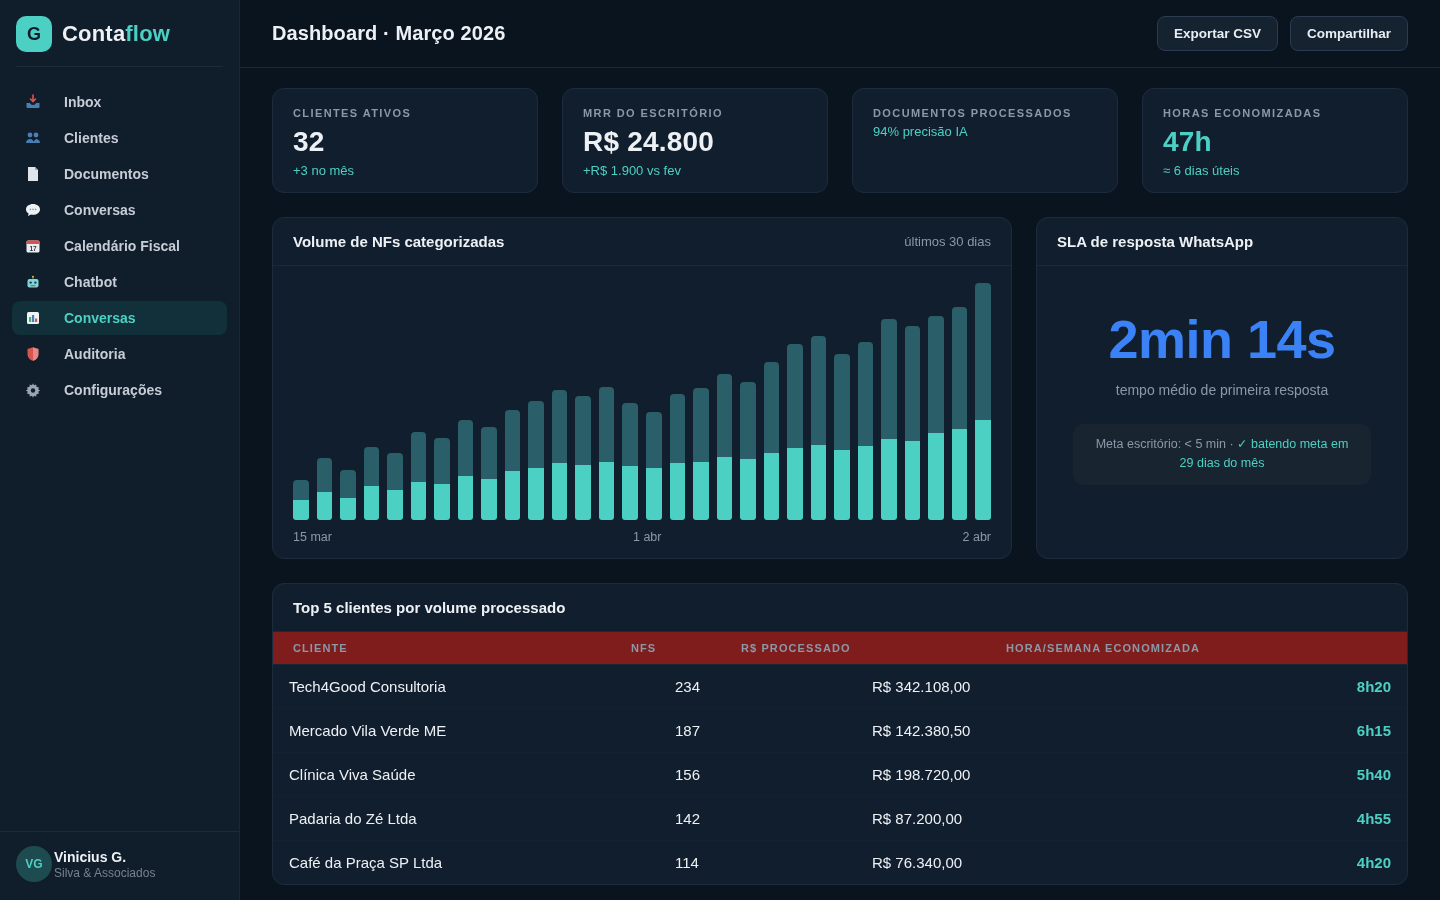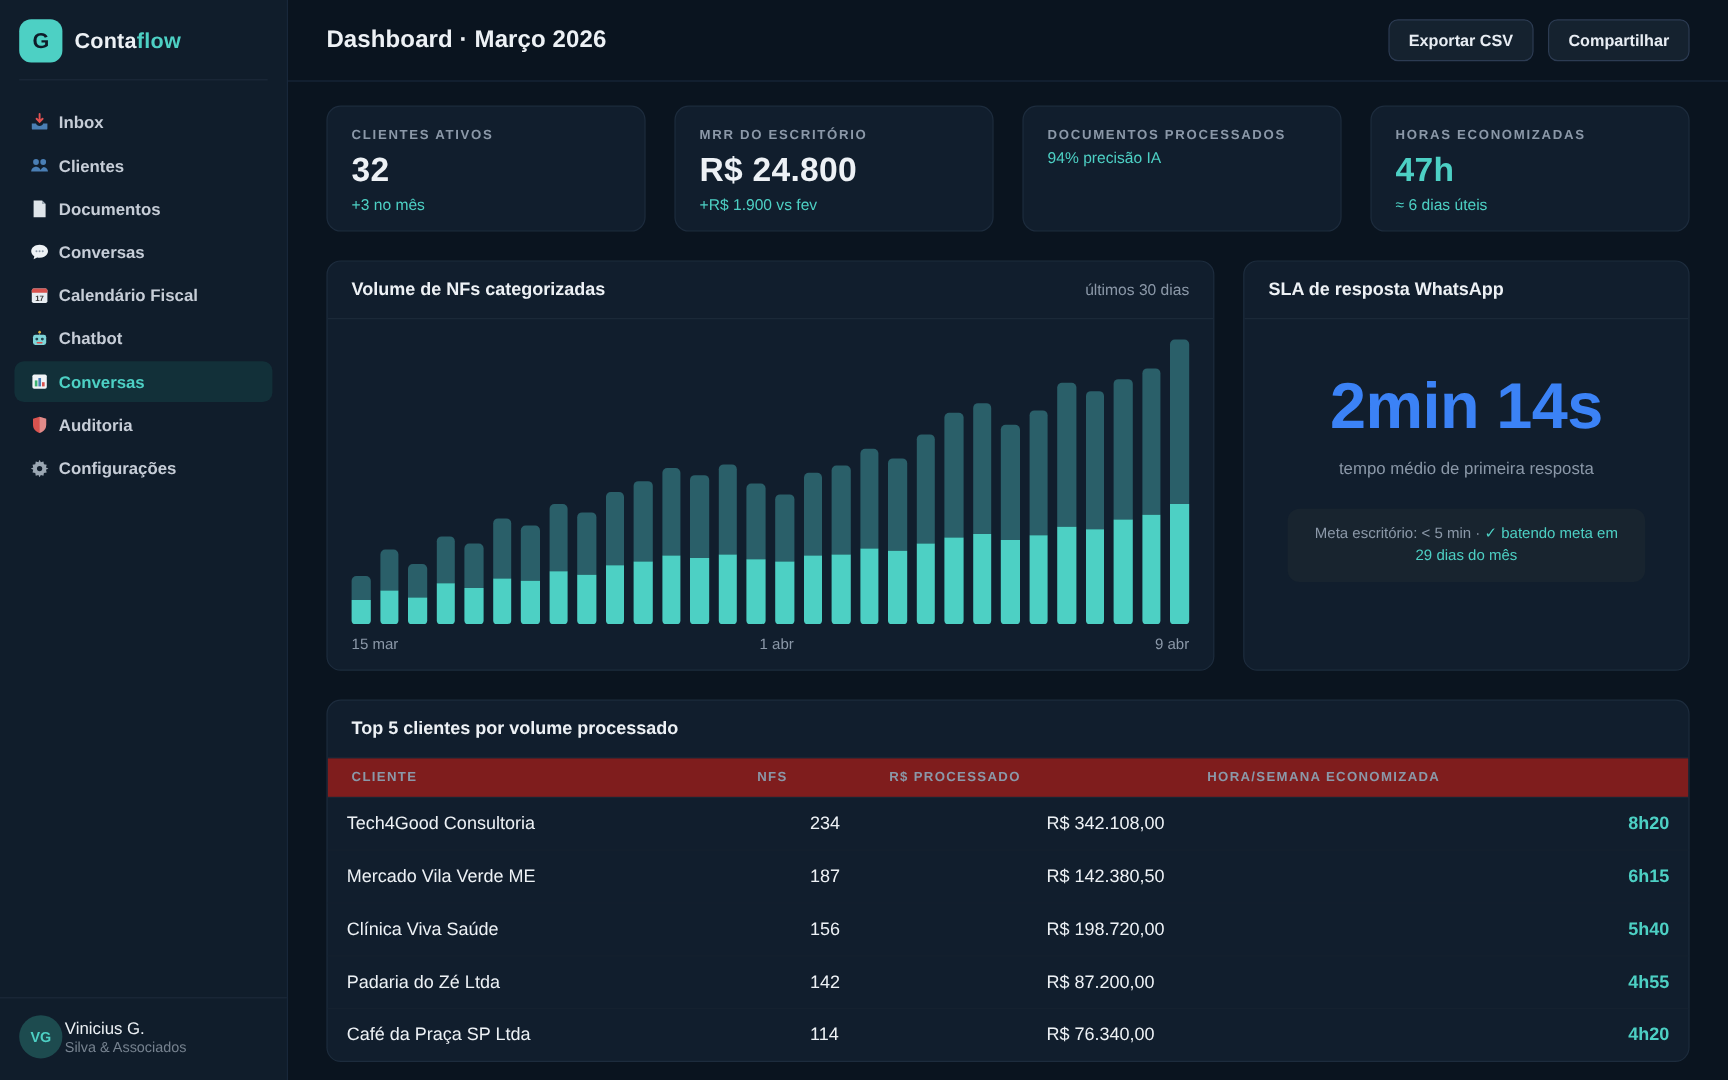--- a/index.html
+++ b/index.html
@@ -13,39 +13,39 @@
     width:240px; min-width:240px; height:100%;
     background:#101d2b; border-right:1px solid #18273a;
     display:flex; flex-direction:column;
   }
   .logo-row { display:flex; align-items:center; gap:10px; padding:16px 16px 14px; }
   .logo-badge {
     width:36px; height:36px; border-radius:10px; background:#4dd0c4;
     display:flex; align-items:center; justify-content:center;
     color:#0e1b29; font-size:18px; font-weight:800;
   }
-  .brand { font-size:18px; font-weight:800; letter-spacing:.2px; }
+  .brand { font-size:22px; font-weight:800; letter-spacing:.2px; }
   .brand .accent { color:#4dd0c4; }
   .side-divider { height:1px; background:#1c2a3a; margin:0 16px; }
   .nav { padding:18px 12px 0; display:flex; flex-direction:column; gap:2px; flex:1; }
   .nav-item {
-    display:flex; align-items:center; gap:8px; height:34px;
+    display:flex; align-items:center; gap:23px; height:34px;
     padding:0 12px; border-radius:8px; cursor:pointer;
     color:#c6cdd7; font-size:14px; font-weight:600;
   }
   .nav-item.active { background:#123039; color:#4dd0c4; }
   .nav-icon { width:17px; height:17px; display:inline-flex; align-items:center; justify-content:center; }
   .nav-icon svg { width:16px; height:16px; display:block; }
   .user-block { border-top:1px solid #1c2a3a; margin:0 0; padding:14px 16px 18px; display:flex; align-items:flex-end; gap:2px; }
   .avatar {
     width:36px; height:36px; border-radius:50%; background:#1d4b4f;
     color:#4dd0c4; font-size:12px; font-weight:800;
     display:flex; align-items:center; justify-content:center;
   }
-  .user-name { font-size:14px; font-weight:400; line-height:1.25; }
+  .user-name { font-size:14px; font-weight:700; line-height:1.25; }
   .user-org { font-size:12px; color:#76828f; line-height:1.3; }
 
   
   .main { flex:1; display:flex; flex-direction:column; height:100%; }
   .topbar {
     height:68px; min-height:68px; display:flex; align-items:center; justify-content:space-between;
     padding:0 32px; border-bottom:1px solid #19283a;
   }
   .page-title { font-size:20px; font-weight:800; letter-spacing:.1px; }
   .topbar-actions { display:flex; gap:12px; }
@@ -377,21 +377,21 @@
               </div>
               <div class="bar-col">
                 <div class="bar-top" style="height: 137px;"></div>
                 <div class="bar-bottom" style="height: 100px;"></div>
               </div>
             </div>
         </div>
         <div class="x-axis" id="x-axis">
             <span>15 mar</span>
             <span>1 abr</span>
-            <span>9 abr</span>
+            <span>2 abr</span>
           </div>
       </section>
 
       <section class="card">
         <div class="card-header">
           <div class="card-title">SLA de resposta WhatsApp</div>
         </div>
         <div class="sla-body">
           <div class="sla-value">2min 14s</div>
           <div class="sla-caption">tempo médio de primeira resposta</div>

